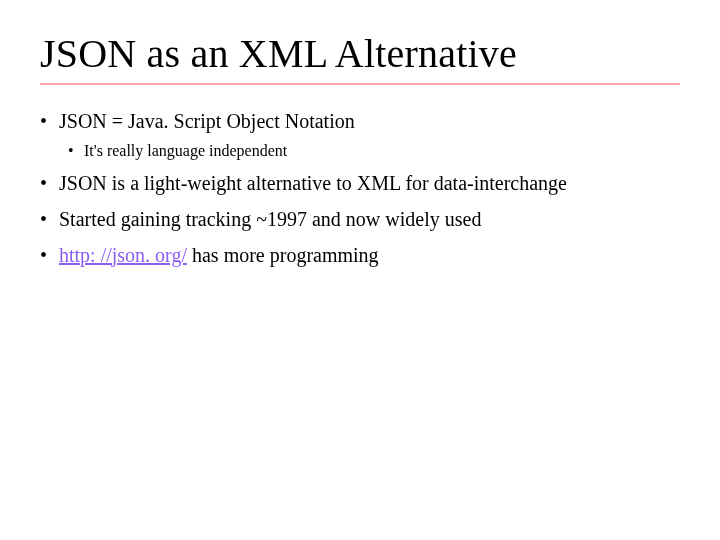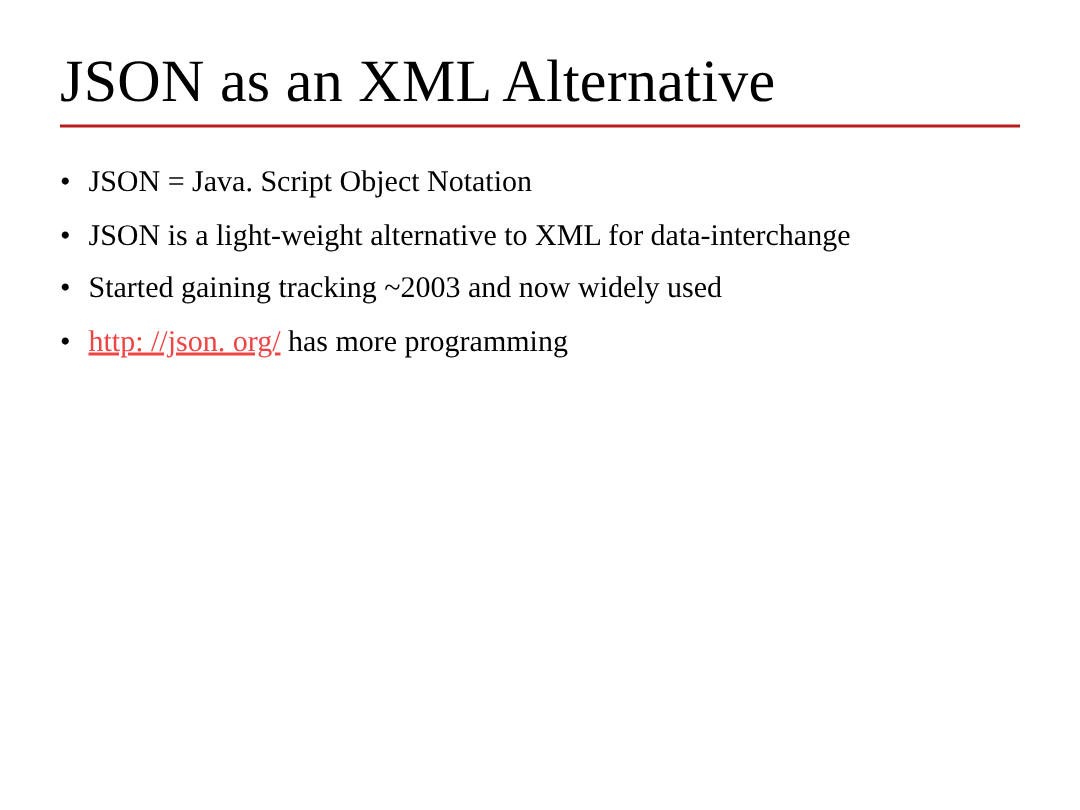--- a/index.html
+++ b/index.html
@@ -18,21 +18,21 @@
     padding: 0;
   }
   .title-wrap {
     padding: 30px 40px 0 40px;
   }
   .title {
     font-size: 40px;
     font-weight: normal;
     margin: 0;
     padding-bottom: 6px;
-    border-bottom: 2px solid #b91c1c;
+    border-bottom: 2px solid #fca5a5;
     letter-spacing: 0.2px;
   }
   .body {
     padding: 14px 40px 0 40px;
   }
   .lvl1 {
     font-size: 20px;
     margin: 10px 0 6px 0;
     line-height: 1.28;
   }
@@ -43,49 +43,53 @@
   .lvl2 {
     font-size: 16px;
     margin: 6px 0 6px 28px;
     line-height: 1.3;
   }
   .lvl2 .bullet {
     display: inline-block;
     width: 12px;
   }
   .link {
-    color: #ef4444;
+    color: #8b5cf6;
     text-decoration: underline;
   }
 </style>
 </head>
 <body>
 
 <div class="slide">
   <div class="title-wrap">
     <h1 class="title">JSON as an XML Alternative</h1>
   </div>
 
   <div class="body">
 
     <div class="lvl1">
       <span class="bullet">•</span>
       <span>JSON = Java. Script Object Notation</span>
     </div>
 
+    <div class="lvl2">
+      <span class="bullet">•</span>
+      <span>It's really language independent</span>
+    </div>
 
 
     <div class="lvl1">
       <span class="bullet">•</span>
       <span>JSON is a light-weight alternative to XML for data-interchange</span>
     </div>
 
     <div class="lvl1">
       <span class="bullet">•</span>
-      <span>Started gaining tracking ~2003 and now widely used</span>
+      <span>Started gaining tracking ~1997 and now widely used</span>
     </div>
 
     <div class="lvl1">
       <span class="bullet">•</span>
       <a class="link" href="#">http: //json. org/</a><span> has more programming</span>
     </div>
 
   </div>
 </div>
 

